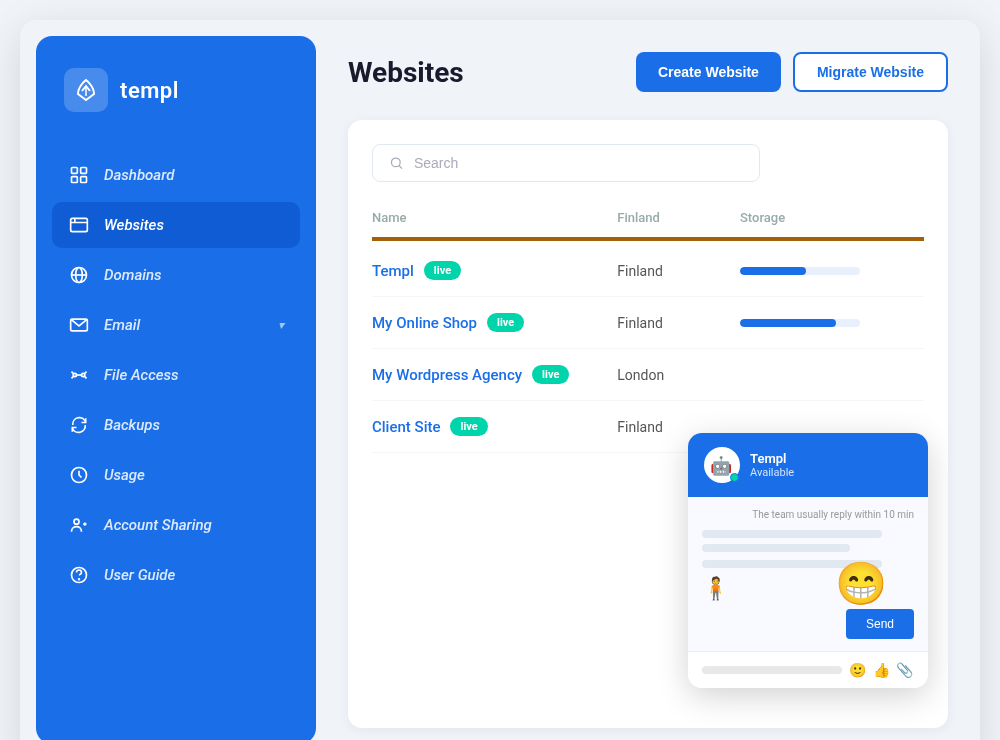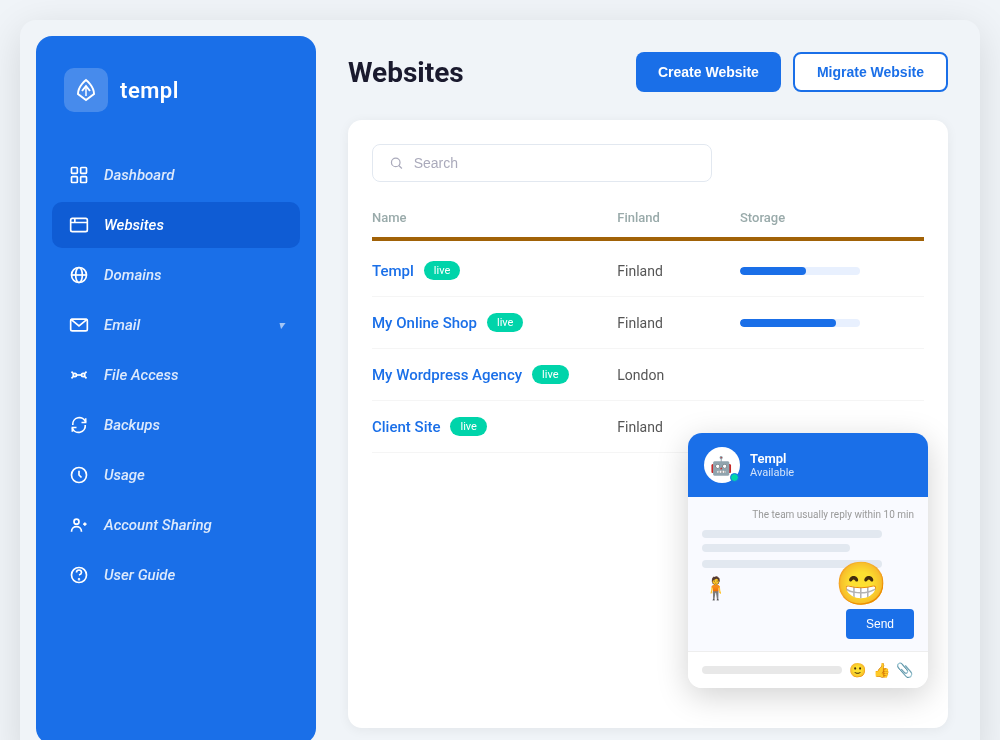--- a/index.html
+++ b/index.html
@@ -146,21 +146,21 @@
       position: relative;
       overflow: hidden;
     }
     .search-bar {
       display: flex;
       align-items: center;
       gap: 10px;
       border: 1.5px solid #e2e8f0;
       border-radius: 8px;
       padding: 10px 16px;
-      width: 340px;
+      width: 388px;
       margin-bottom: 28px;
       color: #aaa;
       font-size: 14px;
     }
     .search-bar input {
       border: none;
       outline: none;
       width: 100%;
       font-size: 14px;
       color: #555;
@@ -197,21 +197,21 @@
       font-size: 15px;
       font-weight: 500;
       display: flex;
       align-items: center;
       gap: 10px;
     }
     .live-badge {
       background: #00d4aa;
       color: white;
       font-size: 11px;
-      font-weight: 400;
+      font-weight: 700;
       padding: 3px 10px;
       border-radius: 20px;
     }
     .location-cell {
       font-size: 14px;
       color: #555;
     }
     .storage-bar-container {
       display: flex;
       align-items: center;

